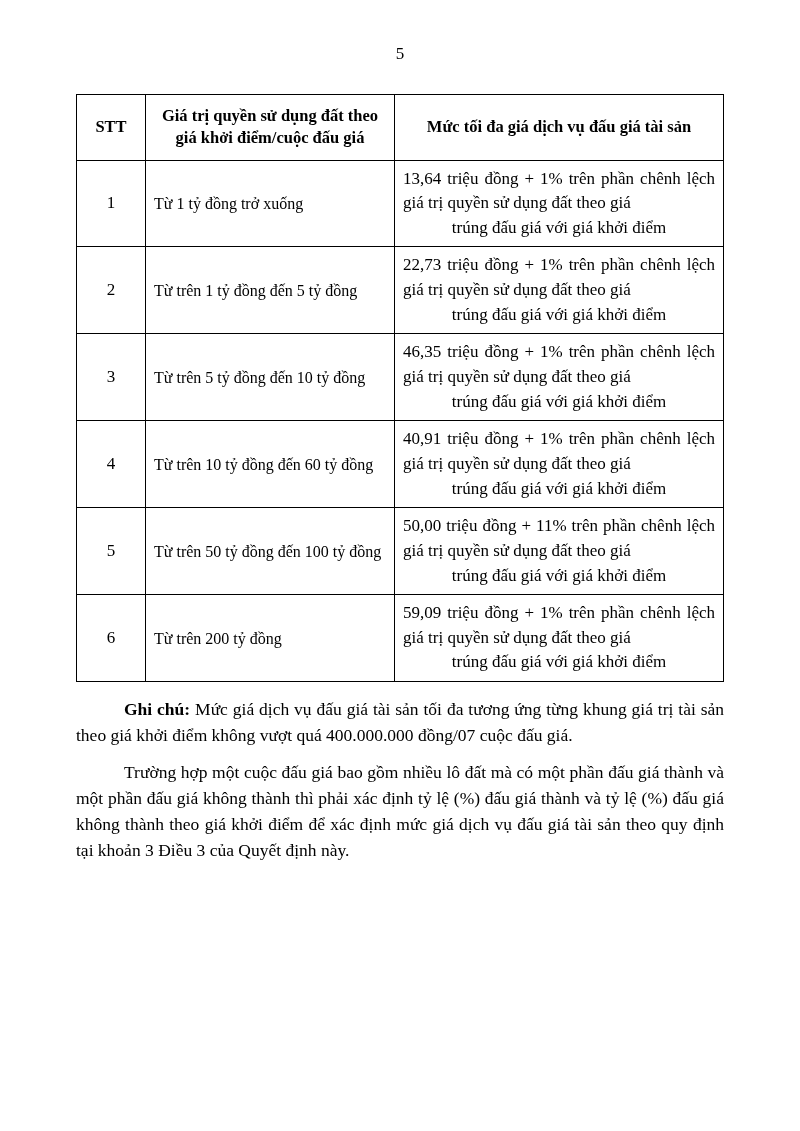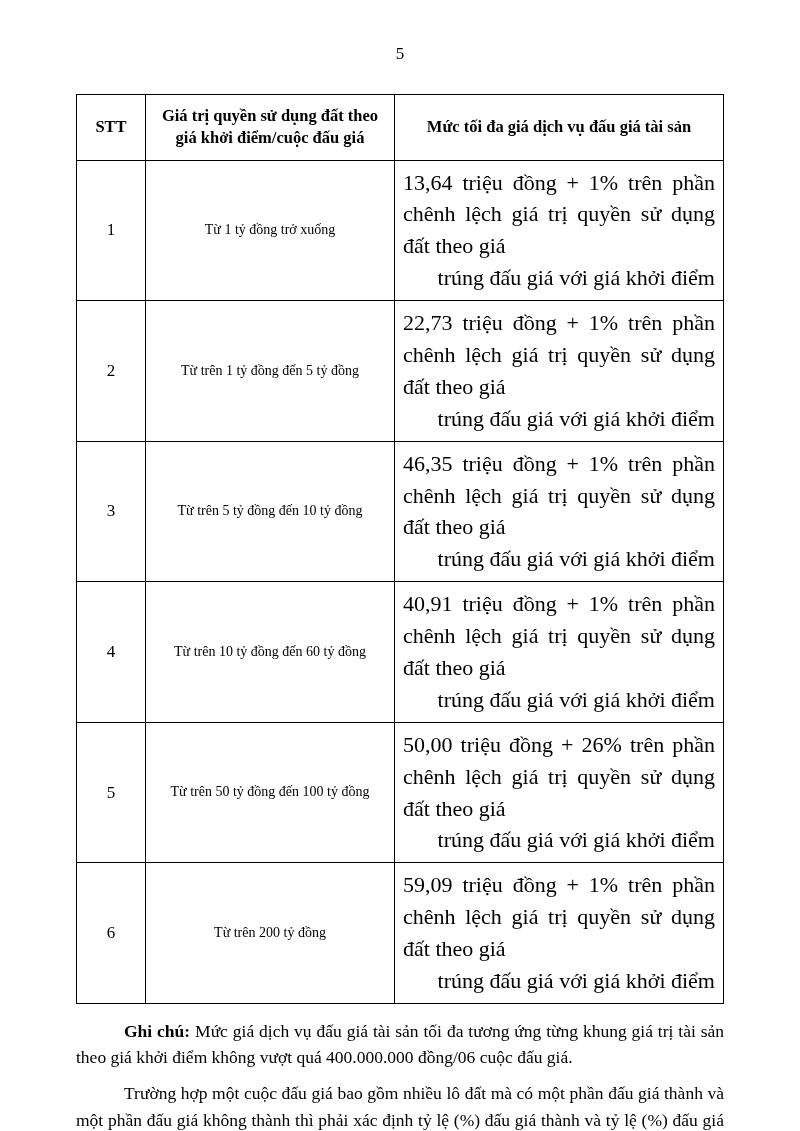--- a/index.html
+++ b/index.html
@@ -59,34 +59,34 @@
     padding-bottom: 10px;
   }
   th.col-stt { width: 52px; }
   th.col-value { width: 232px; }
   th.col-fee { width: auto; }
   td.cell-stt {
     text-align: center;
     font-size: 17px;
   }
   td.cell-value {
-    font-size: 14px;
+    font-size: 16px;
     line-height: 1.45;
-    text-align: center;
+    text-align: left;
   }
   td.cell-fee {
-    font-size: 22px;
+    font-size: 17px;
     line-height: 1.45;
     text-align: justify;
     text-justify: inter-word;
     hyphens: none;
   }
   td.cell-fee span.last-line {
     display: block;
-    text-align: right;
+    text-align: center;
   }
   .note-label {
     font-weight: bold;
   }
   .tbl-row-tall td { height: 70px; }
 </style>
 </head>
 <body>
 
 <div class="page">
@@ -119,28 +119,28 @@
         <td class="cell-fee"><span>46,35 triệu đồng + 1% trên phần chênh lệch giá trị quyền sử dụng đất theo giá</span> <span class="last-line">trúng đấu giá với giá khởi điểm</span></td>
       </tr>
       <tr class="tbl-row-tall">
         <td class="cell-stt">4</td>
         <td class="cell-value">Từ trên 10 tỷ đồng đến 60 tỷ đồng</td>
         <td class="cell-fee"><span>40,91 triệu đồng + 1% trên phần chênh lệch giá trị quyền sử dụng đất theo giá</span> <span class="last-line">trúng đấu giá với giá khởi điểm</span></td>
       </tr>
       <tr class="tbl-row-tall">
         <td class="cell-stt">5</td>
         <td class="cell-value">Từ trên 50 tỷ đồng đến 100 tỷ đồng</td>
-        <td class="cell-fee"><span>50,00 triệu đồng + 26% trên phần chênh lệch giá trị quyền sử dụng đất theo giá</span> <span class="last-line">trúng đấu giá với giá khởi điểm</span></td>
+        <td class="cell-fee"><span>50,00 triệu đồng + 11% trên phần chênh lệch giá trị quyền sử dụng đất theo giá</span> <span class="last-line">trúng đấu giá với giá khởi điểm</span></td>
       </tr>
       <tr class="tbl-row-tall">
         <td class="cell-stt">6</td>
         <td class="cell-value">Từ trên 200 tỷ đồng</td>
         <td class="cell-fee"><span>59,09 triệu đồng + 1% trên phần chênh lệch giá trị quyền sử dụng đất theo giá</span> <span class="last-line">trúng đấu giá với giá khởi điểm</span></td>
       </tr>
     </tbody>
   </table>
 
-  <p class="para para-block indent"><span class="note-label">Ghi chú:</span><span> Mức giá dịch vụ đấu giá tài sản tối đa tương ứng từng khung giá trị tài sản theo giá khởi điểm không vượt quá 400.000.000 đồng/06 cuộc đấu giá.</span></p>
+  <p class="para para-block indent"><span class="note-label">Ghi chú:</span><span> Mức giá dịch vụ đấu giá tài sản tối đa tương ứng từng khung giá trị tài sản theo giá khởi điểm không vượt quá 400.000.000 đồng/07 cuộc đấu giá.</span></p>
 
   <p class="para para-block indent">Trường hợp một cuộc đấu giá bao gồm nhiều lô đất mà có một phần đấu giá thành và một phần đấu giá không thành thì phải xác định tỷ lệ (%) đấu giá thành và tỷ lệ (%) đấu giá không thành theo giá khởi điểm để xác định mức giá dịch vụ đấu giá tài sản theo quy định tại khoản 3 Điều 3 của Quyết định này.</p>
 
 
 </div>
 
 </body></html>

